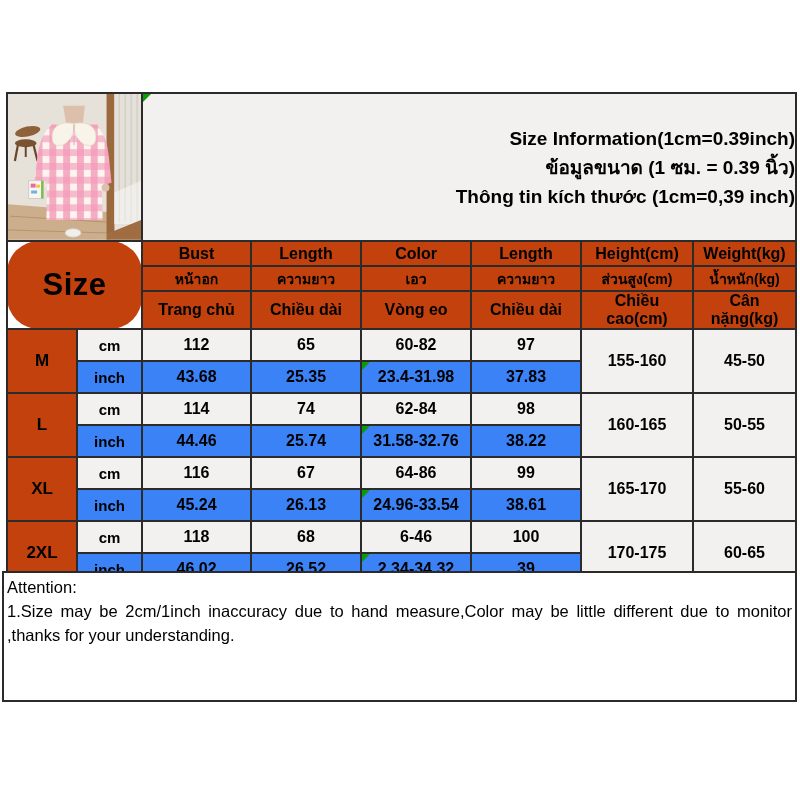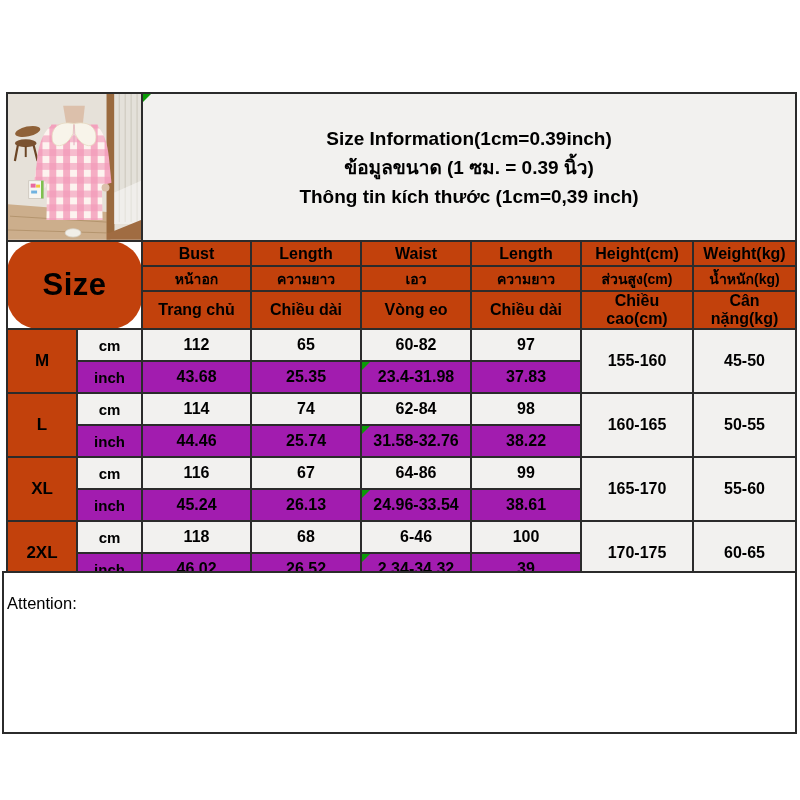--- a/index.html
+++ b/index.html
@@ -3,37 +3,37 @@
 <meta charset="utf-8">
 <style>
   html,body{margin:0;padding:0;background:#ffffff;}
   body{width:800px;height:800px;position:relative;font-family:"Liberation Sans","DejaVu Sans",sans-serif;color:#000;}
   .stage{position:absolute;inset:0;background:#fff;overflow:hidden;}
 
   table.sizechart{position:absolute;left:6px;top:92px;width:789px;border-collapse:collapse;table-layout:fixed;}
   table.sizechart td, table.sizechart th{border:2px solid #2b2b2b;text-align:center;vertical-align:middle;padding:0;overflow:hidden;position:relative;font-weight:bold;}
   .g{background:#c2410c;}
   .lg{background:#f2f1ef;}
-  .w{background:#a21caf;}
+  .w{background:#3b82f6;}
   .titlecell{background:#f2f1ef;}
   .photocell{background:#ffffff;padding:2px;}
   .photocell svg{display:block;width:100%;height:100%;}
 
-  .title-line{font-size:19px;font-weight:bold;line-height:29px;text-align:center;}
+  .title-line{font-size:19px;font-weight:bold;line-height:29px;text-align:right;}
   .size-big{font-size:31px;font-weight:bold;letter-spacing:.5px;border-radius:32px;}
   .hdr-en{font-size:16px;}
   .hdr-th{font-size:14px;}
   .hdr-vi{font-size:16px;}
   .unit{font-size:15px;}
   .val{font-size:16px;}
   .szletter{font-size:17px;}
 
   .gt{position:absolute;top:0;left:0;width:0;height:0;border-top:8px solid #0a9b06;border-right:8px solid transparent;}
 
-  .attention{position:absolute;left:2px;top:571px;width:785px;height:123px;border:2px solid #2b2b2b;background:#fff;padding:18px 3px;font-size:16.5px;line-height:24px;}
+  .attention{position:absolute;left:2px;top:571px;width:785px;height:123px;border:2px solid #2b2b2b;background:#fff;padding:2px 3px;font-size:16.5px;line-height:24px;}
   .attention .body{text-align:justify;}
 </style>
 </head>
 <body>
 
 <div class="stage">
 
   <table class="sizechart">
     <colgroup>
       <col style="width:70px">
@@ -116,21 +116,21 @@
         <div class="title-line">Size Information(1cm=0.39inch)</div>
         <div class="title-line">ข้อมูลขนาด (1 ซม. = 0.39 นิ้ว)</div>
         <div class="title-line">Thông tin kích thước (1cm=0,39 inch)</div>
       </td>
     </tr>
 
     <tr style="height:25px;">
       <td colspan="2" rowspan="3" class="g size-big">Size</td>
       <th class="g hdr-en">Bust</th>
       <th class="g hdr-en">Length</th>
-      <th class="g hdr-en">Waist</th>
+      <th class="g hdr-en">Color</th>
       <th class="g hdr-en">Length</th>
       <th class="g hdr-en">Height(cm)</th>
       <th class="g hdr-en">Weight(kg)</th>
     </tr>
     <tr style="height:25px;">
       <th class="g hdr-th">หน้าอก</th>
       <th class="g hdr-th">ความยาว</th>
       <th class="g hdr-th">เอว</th>
       <th class="g hdr-th">ความยาว</th>
       <th class="g hdr-th">ส่วนสูง(cm)</th>
@@ -214,15 +214,16 @@
       <td class="w val">46.02</td>
       <td class="w val">26.52</td>
       <td class="w val"><span class="gt"></span><span>2.34-34.32</span></td>
       <td class="w val">39</td>
     </tr>
   </tbody>
     </table>
 
   <div class="attention">
     <div>Attention:</div>
+    <div class="body">1.Size may be 2cm/1inch inaccuracy due to hand measure,Color may be little different due to monitor ,thanks for your understanding.</div>
   </div>
 
 </div>
 
 </body></html>

